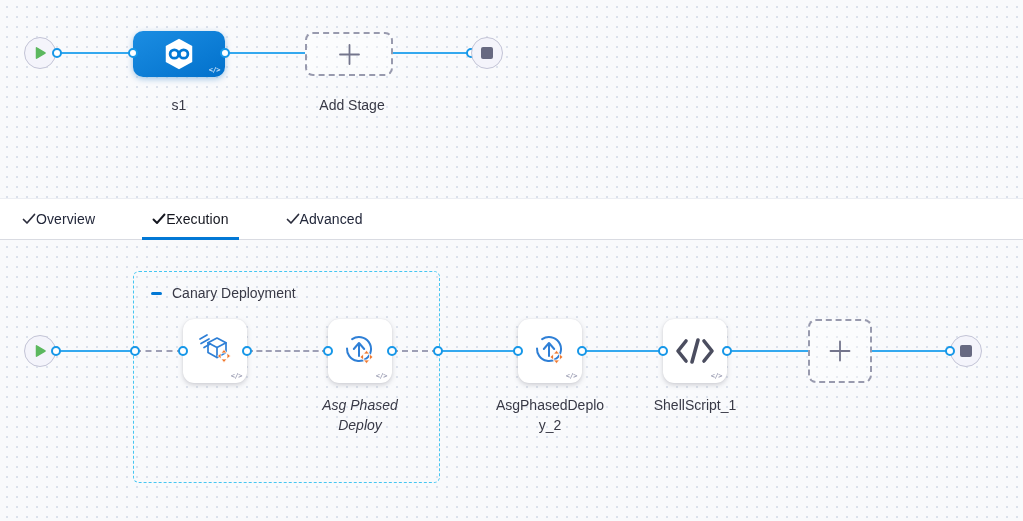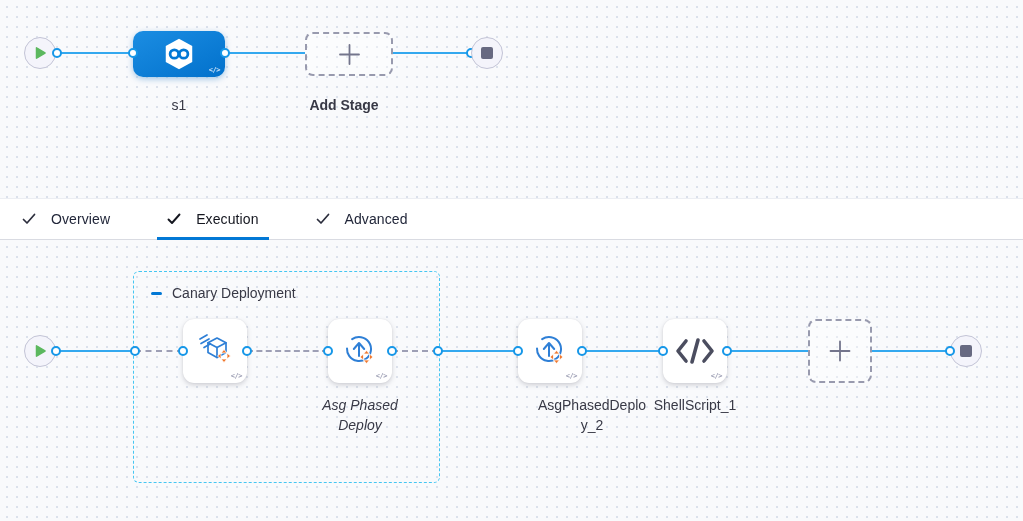--- a/index.html
+++ b/index.html
@@ -15,21 +15,21 @@
 
   .stage-canvas { position:absolute; left:0; top:0; width:1023px; height:198px; }
   .exec-canvas  { position:absolute; left:0; top:240px; width:1023px; height:281px; }
 
   
   .tabbar {
     position:absolute; left:0; top:198px; width:1023px; height:42px;
     background:#ffffff; border-top:1px solid #eceef3; border-bottom:1px solid #d9dbe2;
     display:flex; align-items:stretch; padding-left:22px;
   }
-  .tab { position:relative; display:flex; align-items:center; gap:15px; margin-right:57px; cursor:pointer; }
+  .tab { position:relative; display:flex; align-items:center; gap:0; margin-right:57px; cursor:pointer; }
   .tab .tab-label { font-size:14px; color:#22273a; letter-spacing:.1px; }
   .tab.active .tab-label { font-weight:400; color:#14161f; }
   .tab.active::after { content:""; position:absolute; left:-10px; right:-10px; bottom:-1px; height:3px; background:#0278d5; }
 
   
   .seg { position:absolute; height:2px; background:#33a8ef; }
   .seg-dashed { position:absolute; height:0; border-top:2px dashed #9d9fb5; background:none; }
   .dot {
     position:absolute; width:10px; height:10px; border-radius:50%;
     background:#fff; border:2.5px solid #1697e8;
@@ -121,21 +121,21 @@
       <svg width="21" height="21" viewBox="0 0 21 21">
         <path d="M10.5 1 V20 M1 10.5 H20" stroke="#73758c" stroke-width="1.8" stroke-linecap="round"></path>
       </svg>
     </div>
 
     <div class="terminal" style="left:471px; top:37px;">
       <div class="stop-square"></div>
     </div>
 
     <div class="node-label" style="left:119px; top:95px; width:120px;">s1</div>
-    <div class="node-label" style="left:284px; top:95px; width:120px;font-weight:bold;">Add Stage</div>
+    <div class="node-label" style="left:292px; top:95px; width:120px;">Add Stage</div>
   </section>
 
   <nav class="tabbar">
     <div class="tab">
       <svg width="14" height="12" viewBox="0 0 14 12">
           <polyline points="1.5,6.5 5,10 12.5,1.5" fill="none" stroke="#2b2d3c" stroke-width="1.7" stroke-linecap="round" stroke-linejoin="round"></polyline>
         </svg>
       <span class="tab-label">Overview</span>
     </div>
     <div class="tab active">
@@ -258,17 +258,17 @@
     <div class="dot" style="left:323px; top:106px;"></div>
     <div class="dot" style="left:387px; top:106px;"></div>
     <div class="dot" style="left:433px; top:106px;"></div>
     <div class="dot" style="left:513px; top:106px;"></div>
     <div class="dot" style="left:577px; top:106px;"></div>
     <div class="dot" style="left:658px; top:106px;"></div>
     <div class="dot" style="left:722px; top:106px;"></div>
     <div class="dot" style="left:945px; top:106px;"></div>
 
     <div class="node-label" style="left:304px; top:155px; width:112px;font-style:italic;">Asg Phased Deploy</div>
-    <div class="node-label" style="left:494px; top:155px; width:112px;margin-left:42px;">AsgPhasedDeploy_2</div>
+    <div class="node-label" style="left:494px; top:155px; width:112px;">AsgPhasedDeploy_2</div>
     <div class="node-label" style="left:635px; top:155px; width:120px;">ShellScript_1</div>
   </section>
 
 </div>
 
 </body></html>

